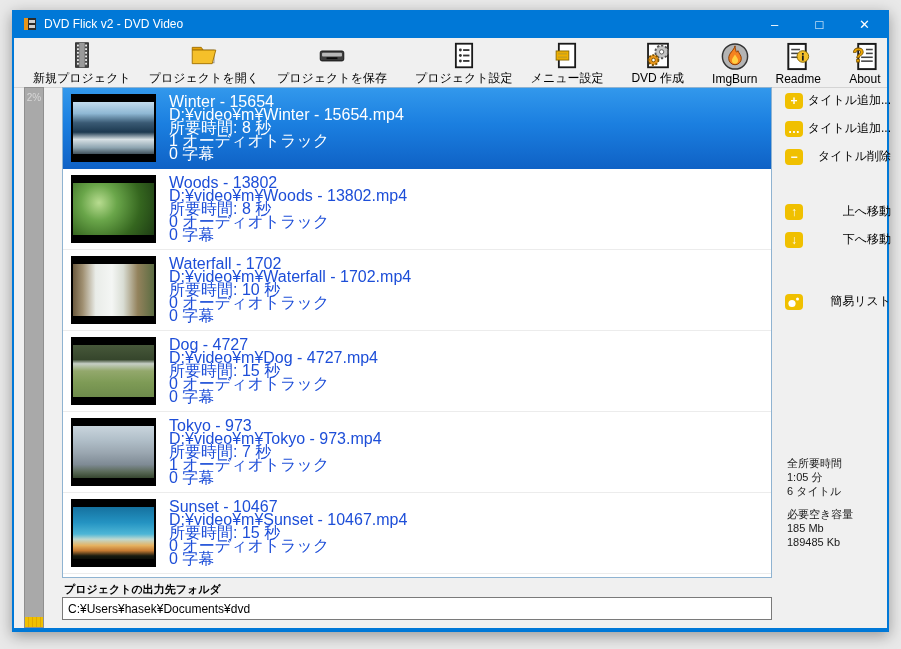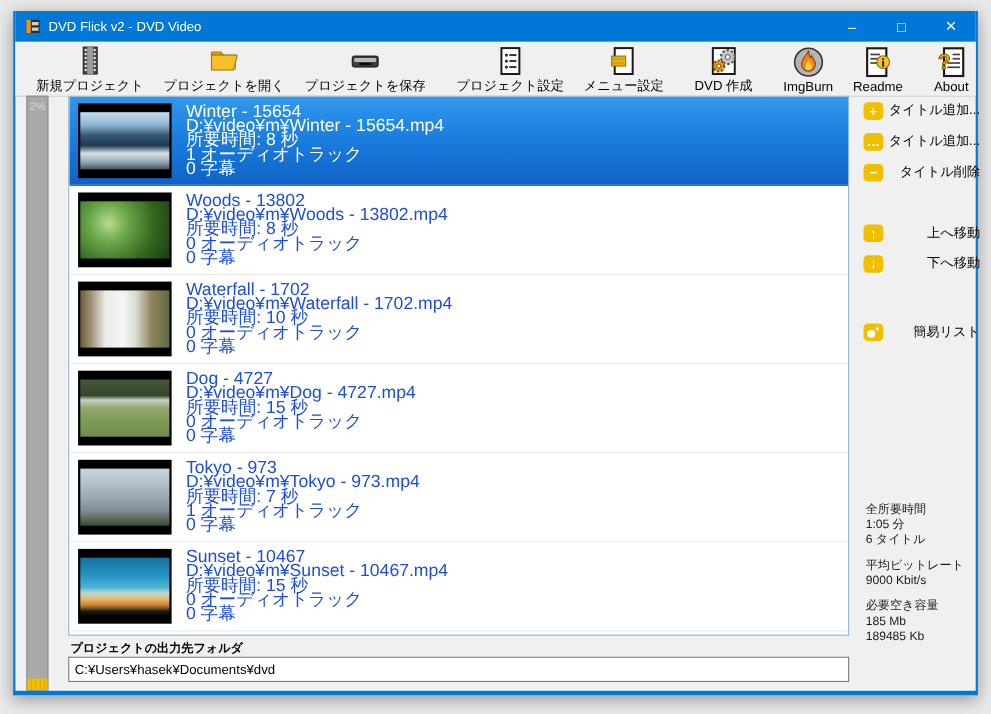--- a/index.html
+++ b/index.html
@@ -318,24 +318,20 @@
     </div>
   </div>
 
   <div class="stats">
     <div class="grp">
       <div>全所要時間</div>
       <div>1:05 分</div>
       <div>6 タイトル</div>
     </div>
     <div class="grp">
-      <div>平均ビットレート</div>
-      <div>9000 Kbit/s</div>
-    </div>
-    <div class="grp">
       <div>必要空き容量</div>
       <div>185 Mb</div>
       <div>189485 Kb</div>
     </div>
   </div>
 
   <div class="out-label">プロジェクトの出力先フォルダ</div>
   <input class="out-input" type="text" value="C:¥Users¥hasek¥Documents¥dvd" style="">
 
 </div>

